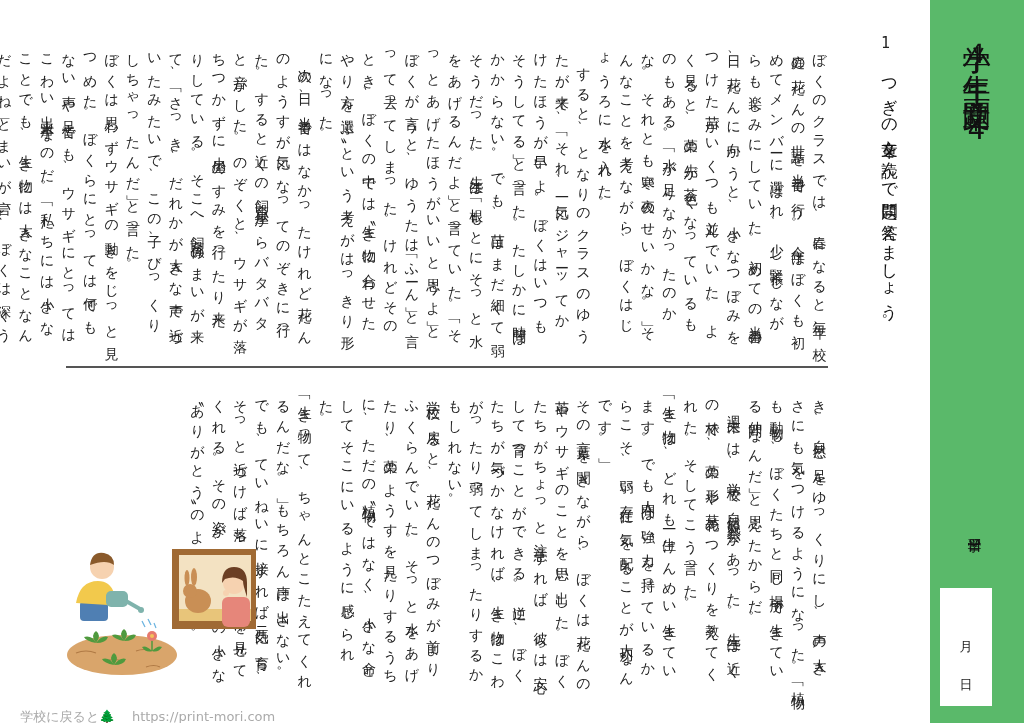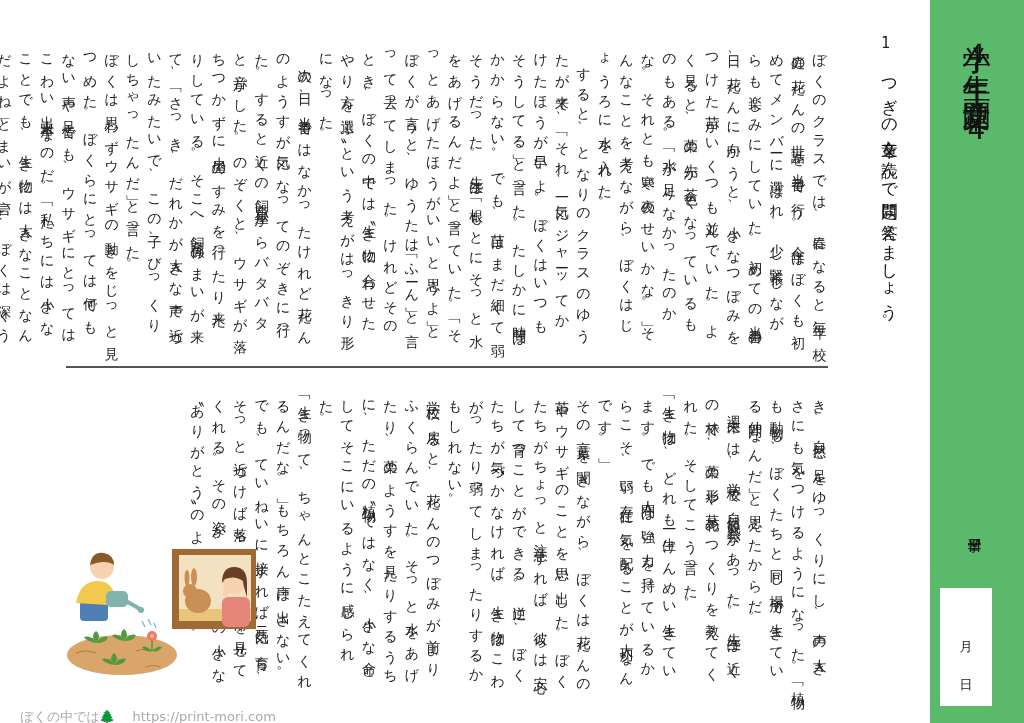--- a/index.html
+++ b/index.html
@@ -149,14 +149,14 @@
     <ellipse cx="121" cy="35" rx="2.5" ry="8" fill="#c98f55"></ellipse>
 
     <rect x="156" y="54" width="28" height="30" rx="6" fill="#e6867a"></rect>
     <circle cx="168" cy="40" r="11" fill="#f6d2b0"></circle>
     <path d="M156 40 q0 -16 12 -16 q13 0 13 16 l0 14 q-4 -12 -4 -16 q-8 -6 -18 -2 z" fill="#6b3f24"></path>
     <circle cx="160" cy="50" r="3" fill="#f6d2b0"></circle>
   </svg>
 </div>
 
 <div class="footer">
-  <span>ぼくの中では</span><span class="tree">🌲</span>    <span>https://print-mori.com</span>
+  <span>学校に戻ると</span><span class="tree">🌲</span>    <span>https://print-mori.com</span>
 </div>
 
 </body></html>

